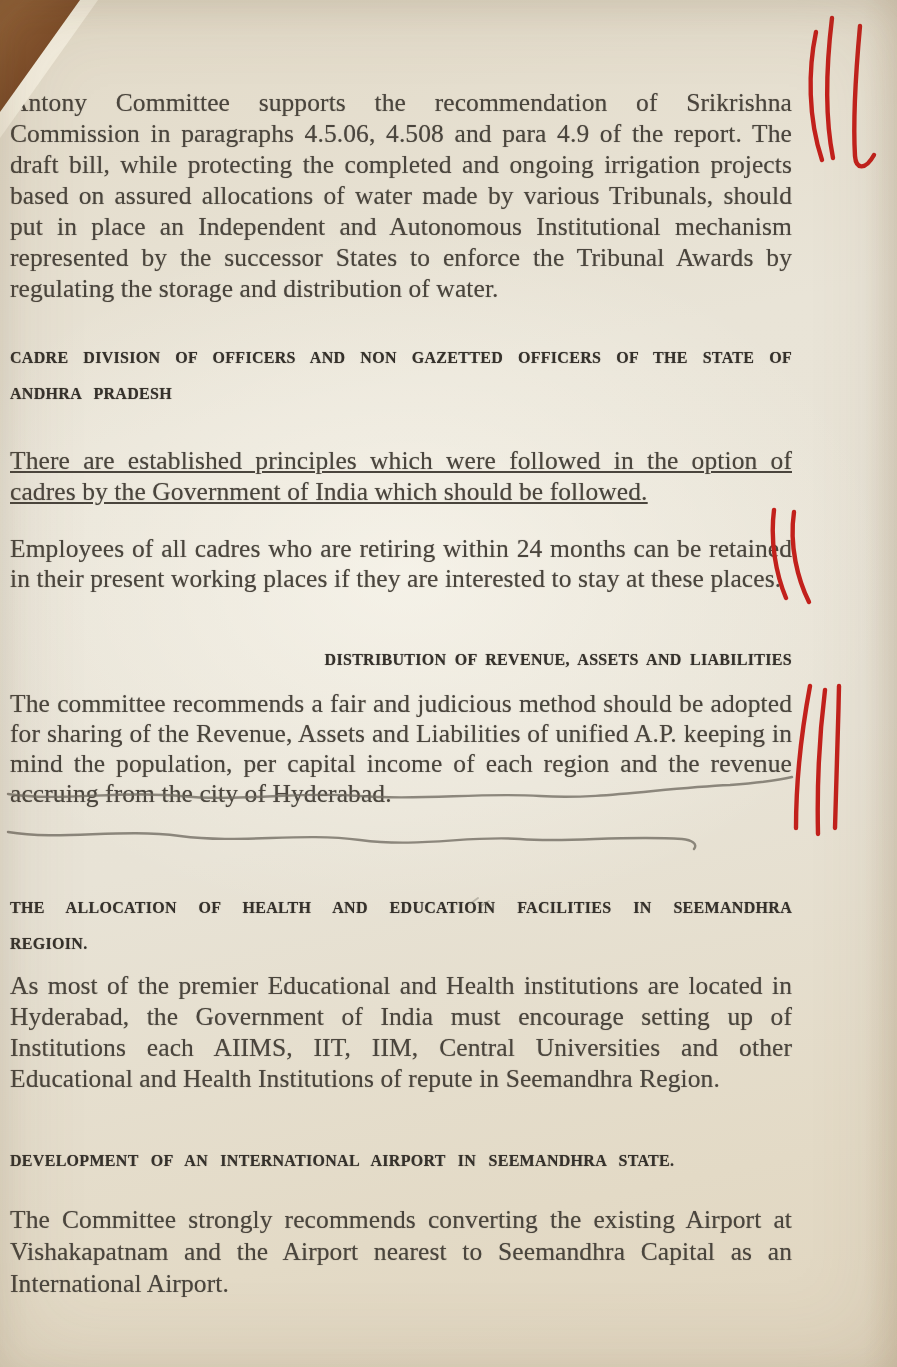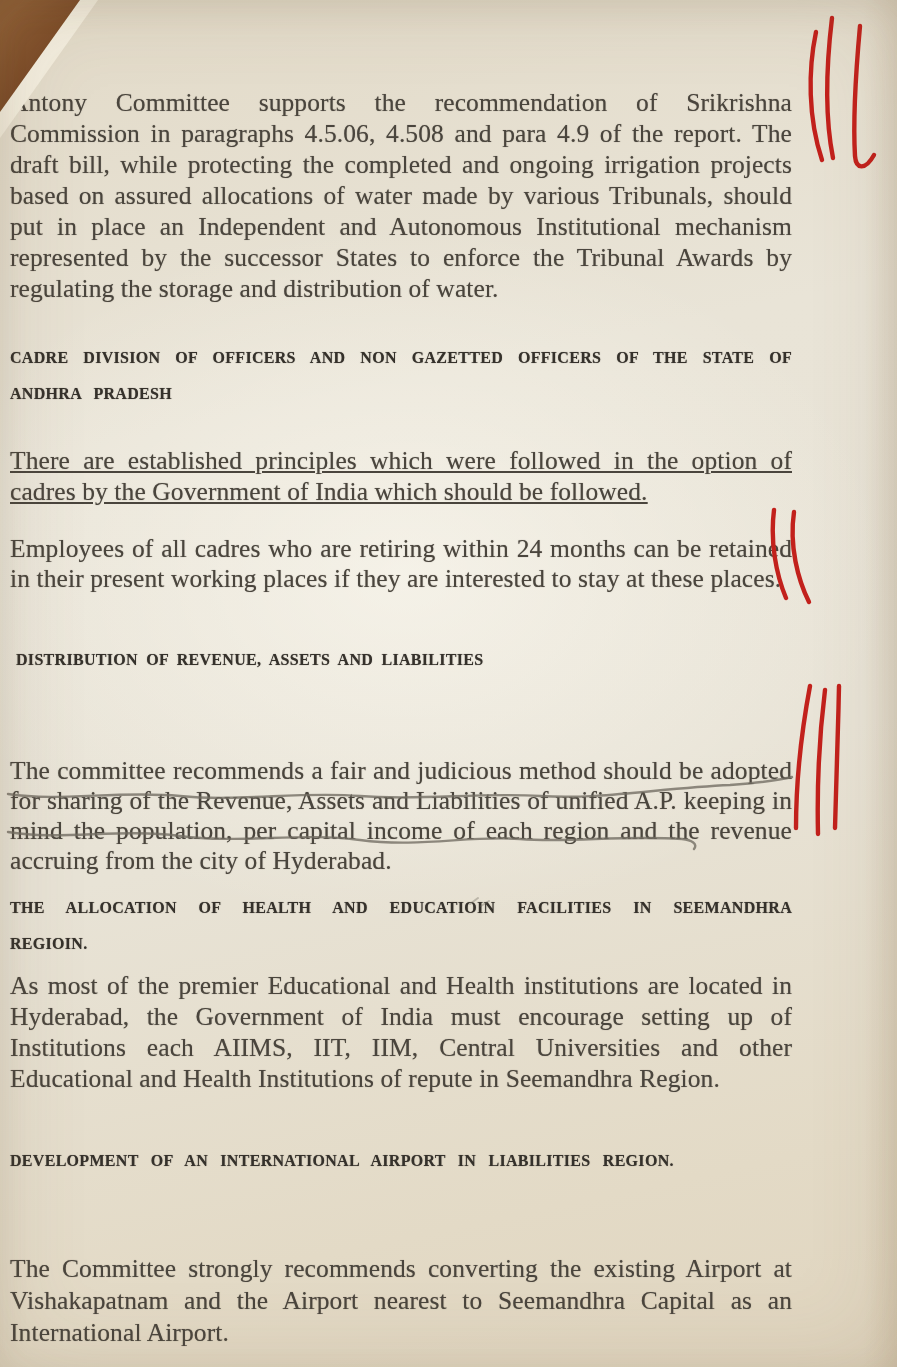--- a/index.html
+++ b/index.html
@@ -35,32 +35,32 @@
   }
   .heading {
     position: absolute; left: 0; width: 782px;
     font-size: 16px; line-height: 36px;
     font-weight: bold;
     color: var(--heading-ink-color, #35312b);
     text-align: justify;
     letter-spacing: 0.3px; word-spacing: 8px;
     text-shadow: 0 0 1px rgba(53,49,43,0.6);
   }
-  .h-single { text-align: left; word-spacing: 4px; font-family: Liberation Serif, serif; }
+  .h-single { text-align: right; word-spacing: 4px; font-family: Liberation Serif, serif; }
 
   #para-antony   { top: 61px;  }
   #heading-cadre { top: 327px; }
   #para-principles { top: 419px; text-decoration: underline; }
   #para-employees  { top: 508px; line-height: 30px; }
   #heading-revenue { top: 629px; padding-left: 6px; width: 776px; }
-  #para-revenue    { top: 730px; line-height: 30px; }
+  #para-revenue    { top: 663px; line-height: 30px; }
   #heading-health  { top: 877px; }
   #para-health     { top: 944px; }
   #heading-airport { top: 1130px; }
-  #para-airport    { top: 1227px; line-height: 32px; }
+  #para-airport    { top: 1178px; line-height: 32px; }
 
   
   svg.mark { position: absolute; overflow: visible; z-index: 10; }
   .red-mark path {
     fill: none;
     stroke: var(--red-ink-color, #c2211c);
     stroke-width: 4.4; stroke-linecap: round;
   }
   .pencil-mark path {
     fill: none;
@@ -94,21 +94,21 @@
   <h2 class="heading" id="heading-cadre">CADRE DIVISION OF OFFICERS AND NON GAZETTED OFFICERS OF THE STATE OF ANDHRA PRADESH</h2>
   <p class="para" id="para-principles">There are established principles which were followed in the option of cadres by the Government of India which should be followed.</p>
   <p class="para" id="para-employees">Employees of all cadres who are retiring within 24 months can be retained in their present working places if they are interested to stay at these places.</p>
 
   <h2 class="heading h-single" id="heading-revenue">DISTRIBUTION OF REVENUE, ASSETS AND LIABILITIES</h2>
   <p class="para" id="para-revenue">The committee recommends a fair and judicious method should be adopted for sharing of the Revenue, Assets and Liabilities of unified A.P. keeping in mind the population, per capital income of each region and the revenue accruing from the city of Hyderabad.</p>
 
   <h2 class="heading" id="heading-health">THE ALLOCATION OF HEALTH AND EDUCATIOIN FACILITIES IN SEEMANDHRA REGIOIN.</h2>
   <p class="para" id="para-health">As most of the premier Educational and Health institutions are located in Hyderabad, the Government of India must encourage setting up of Institutions each AIIMS, IIT, IIM, Central Universities and other Educational and Health Institutions of repute in Seemandhra Region.</p>
 
-  <h2 class="heading" id="heading-airport">DEVELOPMENT OF AN INTERNATIONAL AIRPORT IN LIABILITIES REGION.</h2>
+  <h2 class="heading" id="heading-airport">DEVELOPMENT OF AN INTERNATIONAL AIRPORT IN SEEMANDHRA STATE.</h2>
   <p class="para" id="para-airport">The Committee strongly recommends converting the existing Airport at Vishakapatnam and the Airport nearest to Seemandhra Capital as an International Airport.</p>
 </div>
 
 <svg class="mark red-mark" style="left:798px; top:8px;" width="90" height="180" viewBox="0 0 90 180">
   <path d="M 18,24 C 10,62 10,110 24,152"></path>
   <path d="M 34,10 C 28,60 27,110 35,150"></path>
   <path d="M 62,18 C 58,62 55,114 57,148 C 58,161 67,163 76,147"></path>
 </svg>
 
 <svg class="mark red-mark" style="left:762px; top:500px;" width="64" height="110" viewBox="0 0 64 110">

